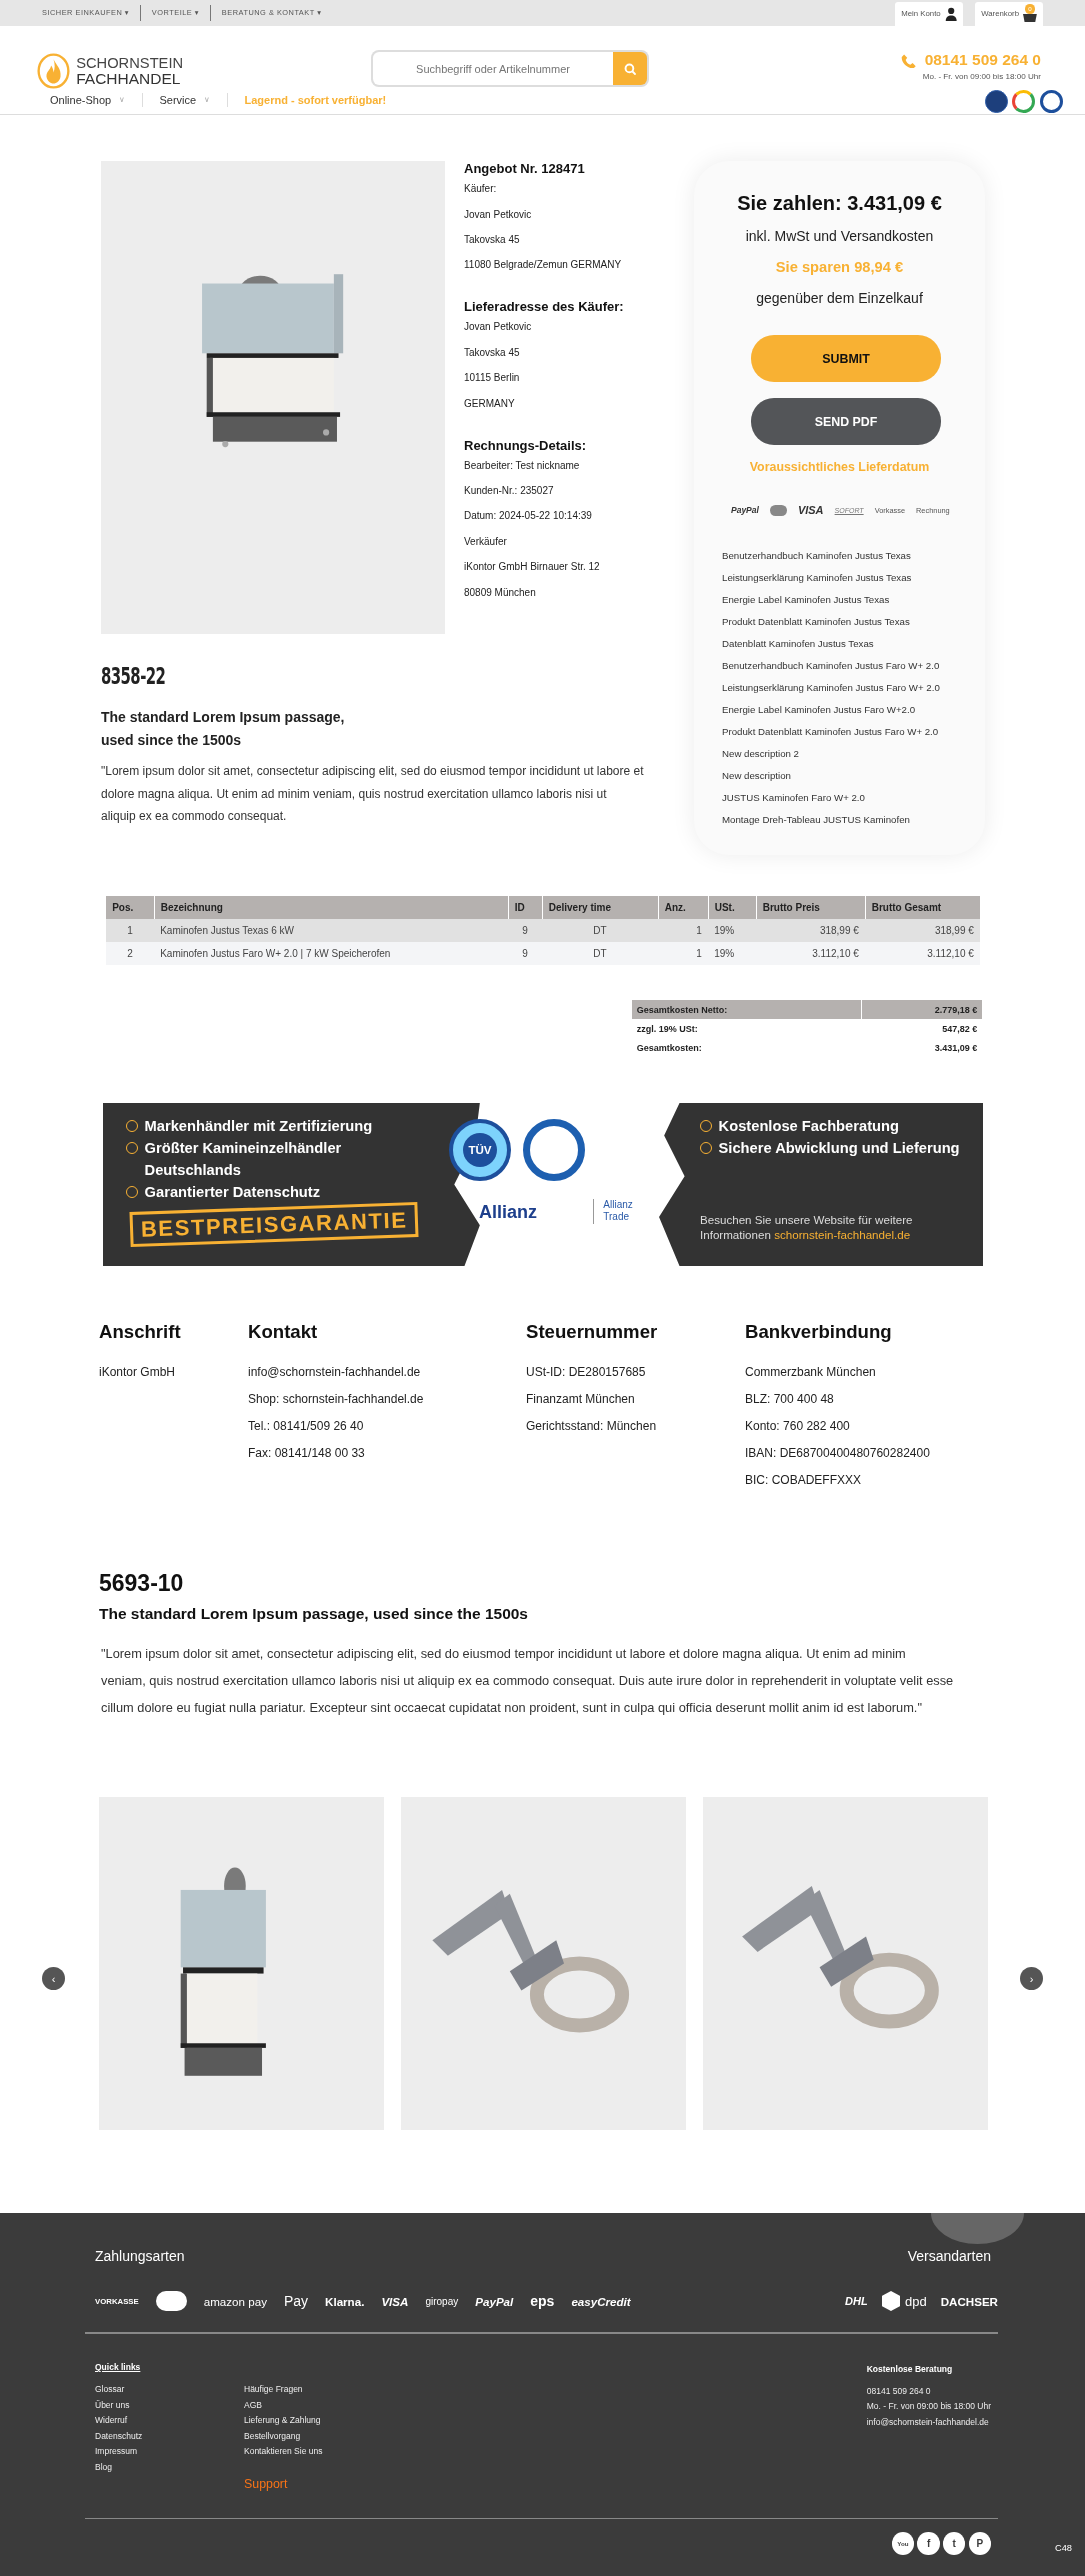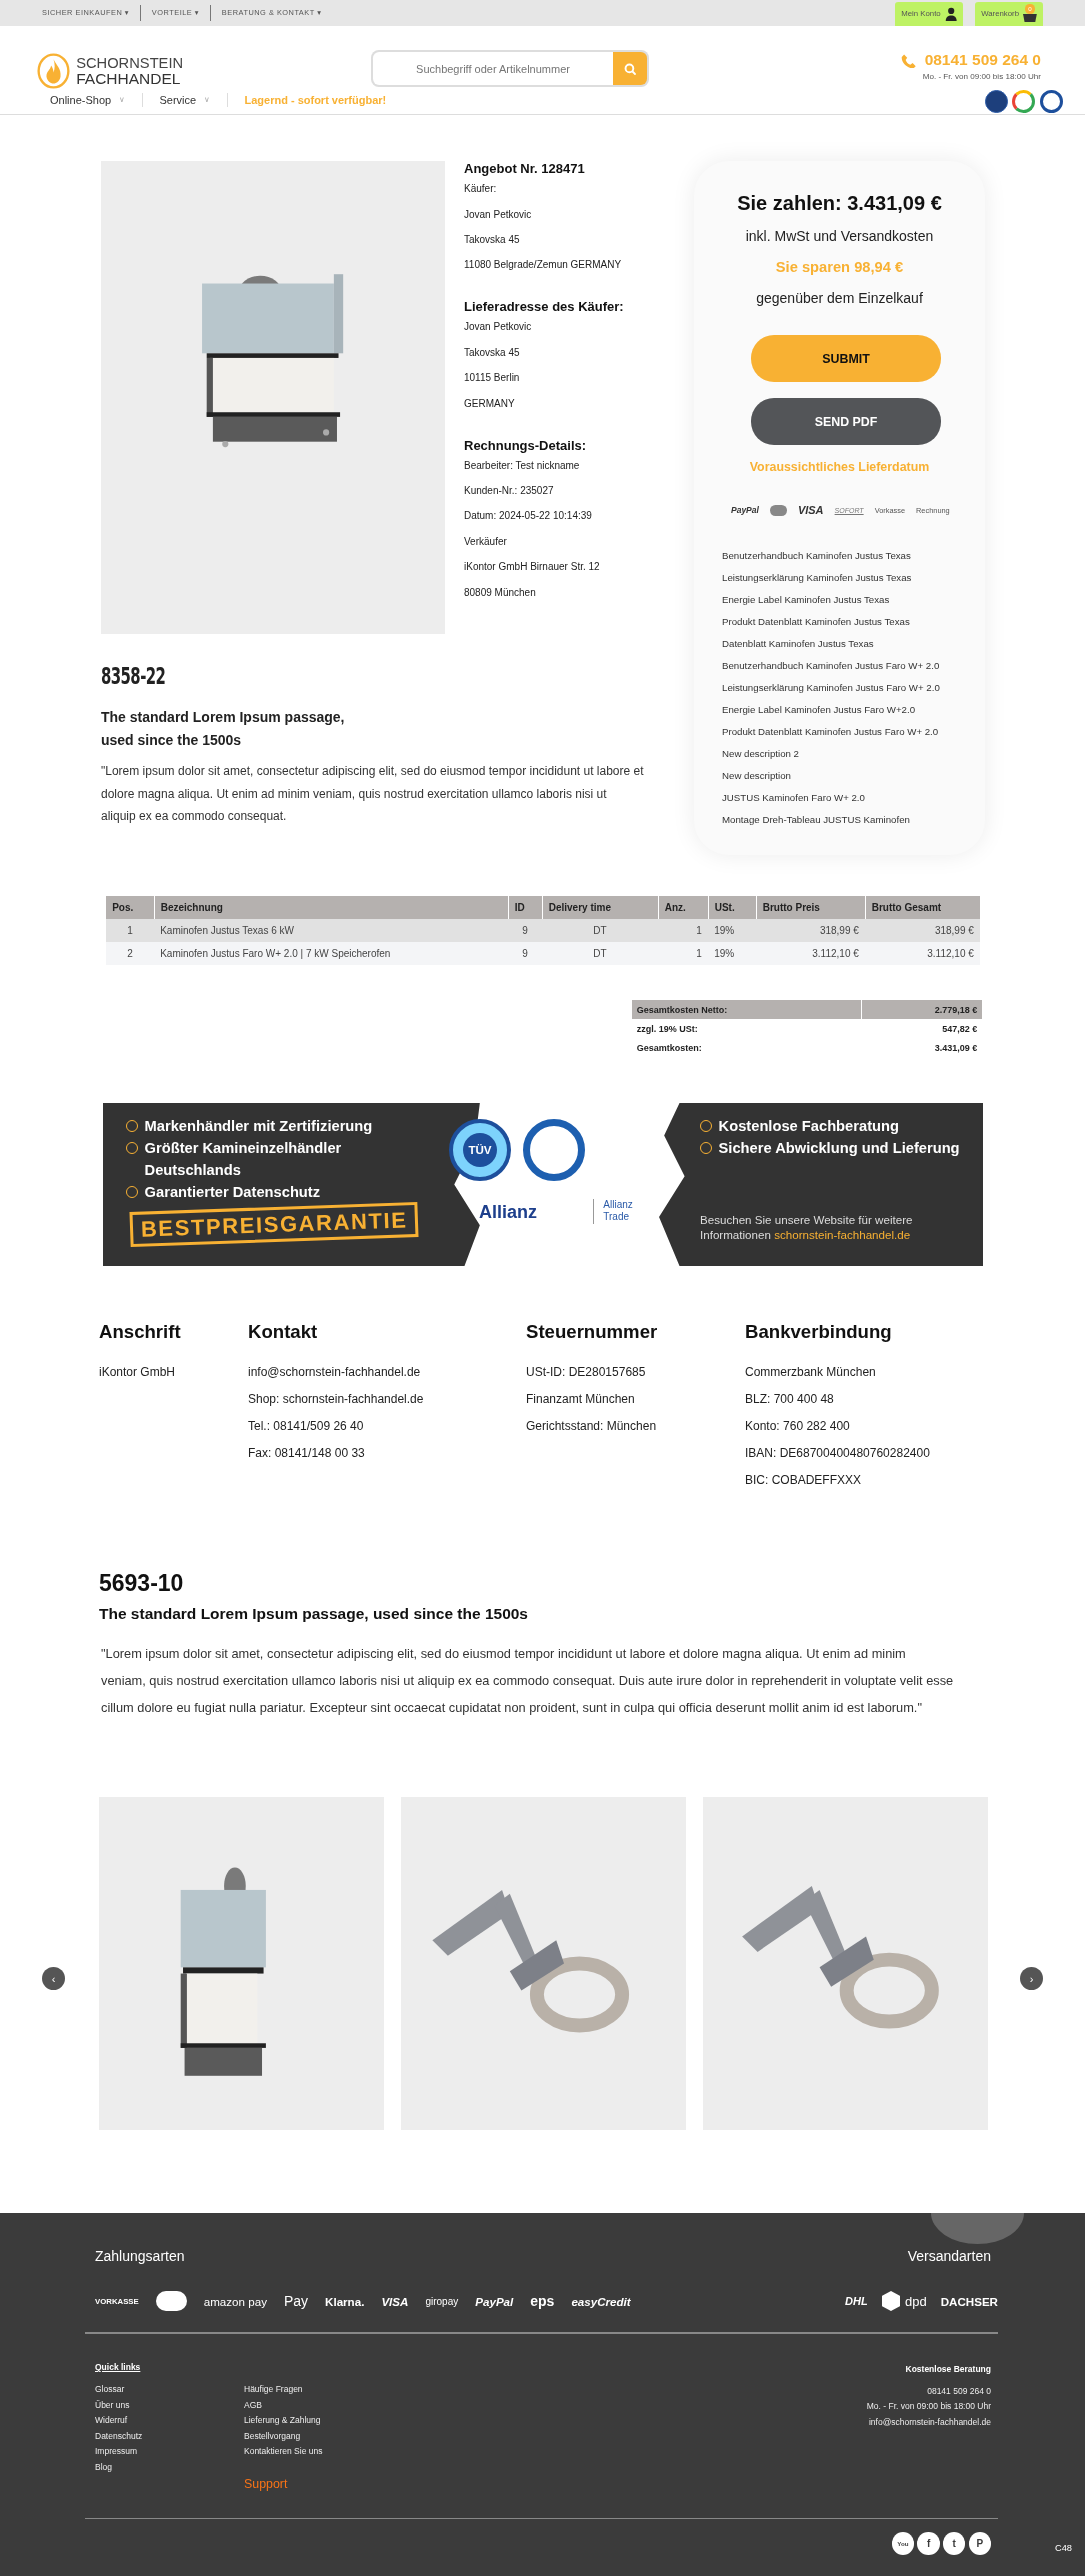--- a/index.html
+++ b/index.html
@@ -3,21 +3,21 @@
 <meta charset="utf-8">
 <style>
 *{box-sizing:border-box;margin:0;padding:0}
 body{width:1086px;height:2576px;background:#fff;font-family:"Liberation Sans",sans-serif;color:#222;position:relative;overflow:hidden}
 
 .topbar{position:absolute;left:0;top:0;width:1086px;height:25.6px;background:#e6e6e6}
 .topbar .menu{position:absolute;left:42px;top:0;height:25.6px;display:flex;align-items:center;font-size:7.4px;letter-spacing:0.5px;color:#555}
 .topbar .menu span.item{padding:0 11px}
 .topbar .menu span.item:first-child{padding-left:0}
 .topbar .menu .sep{width:0.8px;height:15.5px;background:#777}
-.topbar .acct{position:absolute;top:1.6px;height:24px;background:#bef264;border-radius:3.1px 3.1px 0 0;font-size:7.8px;color:#555;display:flex;align-items:center;padding:0 6.2px;gap:3.9px}
+.topbar .acct{position:absolute;top:1.6px;height:24px;background:#ffffff;border-radius:3.1px 3.1px 0 0;font-size:7.8px;color:#555;display:flex;align-items:center;padding:0 6.2px;gap:3.9px}
 
 .header{position:absolute;left:0;top:39px;width:1086px;height:76px;border-bottom:0.8px solid #ddd}
 .logo{position:absolute;left:37px;top:14px;display:flex;align-items:center;gap:6.2px}
 .logo .l1{font-size:14.7px;color:#444;line-height:15.5px}
 .logo .l2{font-size:15.5px;color:#333;font-weight:normal;line-height:15.5px}
 .search{position:absolute;left:371px;top:11px;width:278px;height:37px;background:#ddd;border-radius:7.8px;padding:2.3px}
 .search .inner{display:flex;height:33px}
 .search input{flex:1;border:none;background:#fff;border-radius:6.2px 0 0 6.2px;font-size:11px;text-align:center;color:#888;font-family:"Liberation Sans",sans-serif}
 .search .btn{width:34px;background:#f8b133;border-radius:0 6.2px 6.2px 0;display:flex;align-items:center;justify-content:center}
 .phone{position:absolute;right:45px;top:12.4px;text-align:right}
@@ -90,21 +90,21 @@
 .footer .bubble{position:absolute;left:931px;top:-31px;width:93px;height:62px;background:#666;border-radius:50%;clip-path:inset(31px 0 0 0)}
 .footer .zt{position:absolute;left:95px;top:35px;font-size:14px;color:#fff}
 .footer .vt{position:absolute;right:95px;top:35px;font-size:14px;color:#fff}
 .footer .plogos{position:absolute;left:95px;top:78px;display:flex;gap:17px;align-items:center;color:#fff;font-weight:bold;font-size:11.6px}
 .footer .slogos{position:absolute;right:88px;top:78px;display:flex;gap:14px;align-items:center;color:#fff;font-weight:bold;font-size:13px}
 .footer .hr{position:absolute;left:85px;height:1.6px;background:#888;width:913px}
 .footer .ql{position:absolute;left:95px;top:149px;font-size:8.5px;font-weight:bold;text-decoration:underline;color:#fff}
 .footer .c1{position:absolute;left:95px;top:169px;font-size:8.5px;line-height:15.5px;color:#eee}
 .footer .c2{position:absolute;left:244px;top:169px;font-size:8.5px;line-height:15.5px;color:#eee}
 .footer .sup{position:absolute;left:244px;top:264px;font-size:12.4px;font-weight:normal;color:#f97316}
-.footer .kb{position:absolute;right:95px;top:149px;text-align:right;font-size:8.5px;color:#eee;line-height:15.5px}
+.footer .kb{position:absolute;right:95px;top:149px;text-align:left;font-size:8.5px;color:#eee;line-height:15.5px}
 .footer .kb b{display:block;margin-bottom:6.2px;color:#fff}
 .footer .social{position:absolute;right:95px;top:304px;display:flex;gap:3.1px}
 .footer .social div{width:22.5px;height:22.5px;border-radius:50%;background:#fff;color:#3b3b3b;display:flex;align-items:center;justify-content:center;font-weight:bold;font-size:10px}
 .footer .code{position:absolute;right:14px;top:330px;font-size:9.3px;color:#fff}
 </style>
 </head>
 <body>
 
 <div class="topbar">
   <div class="menu">

